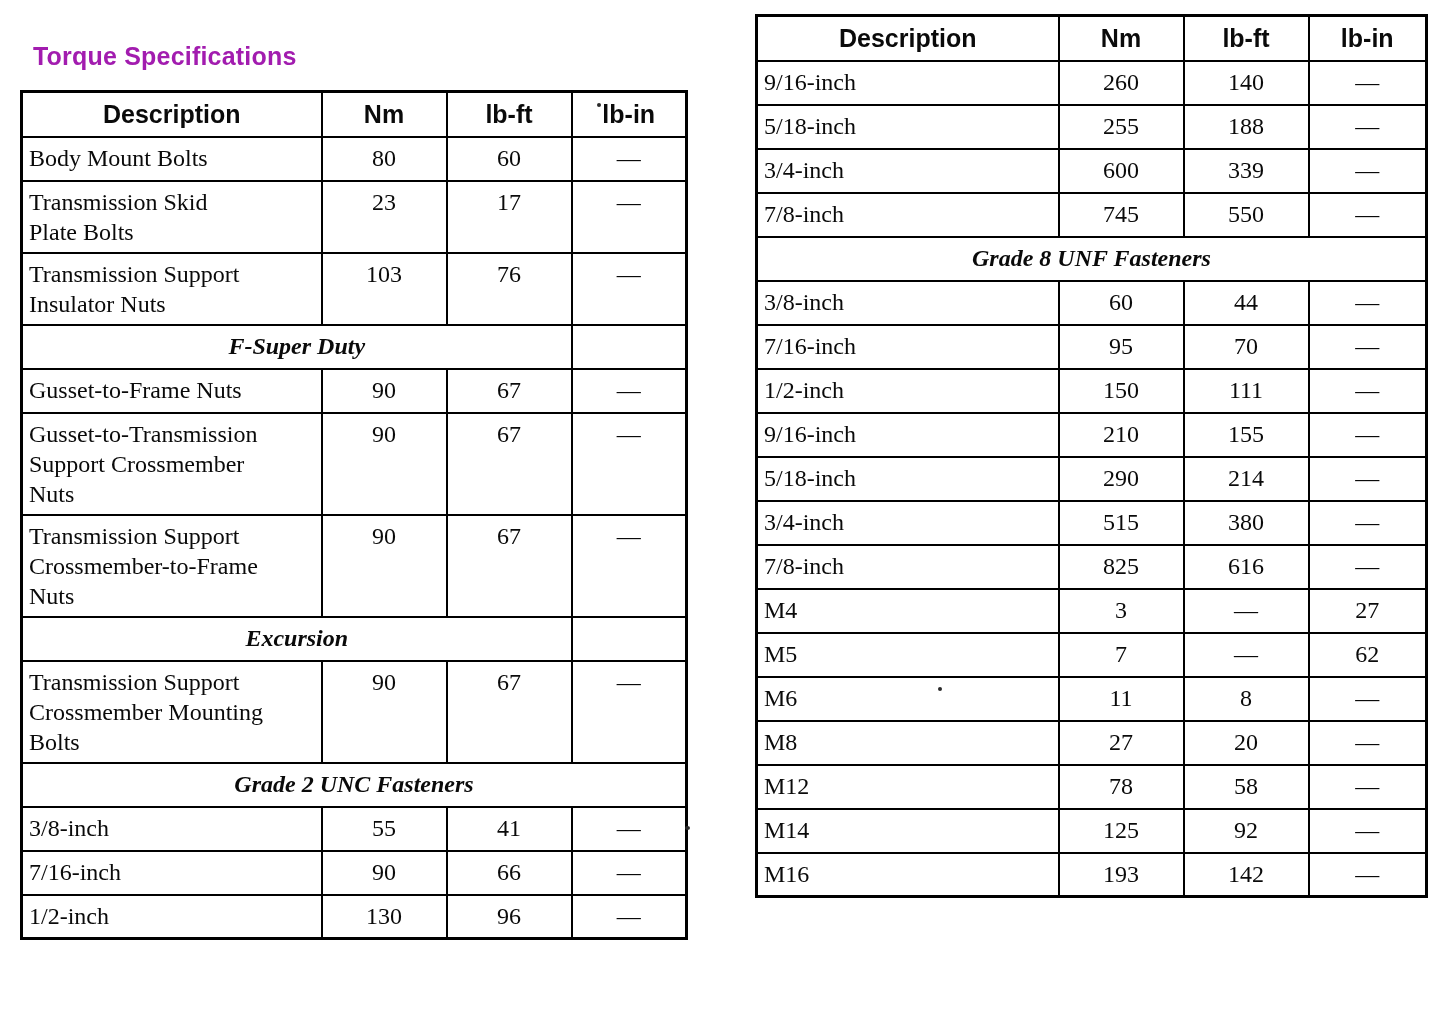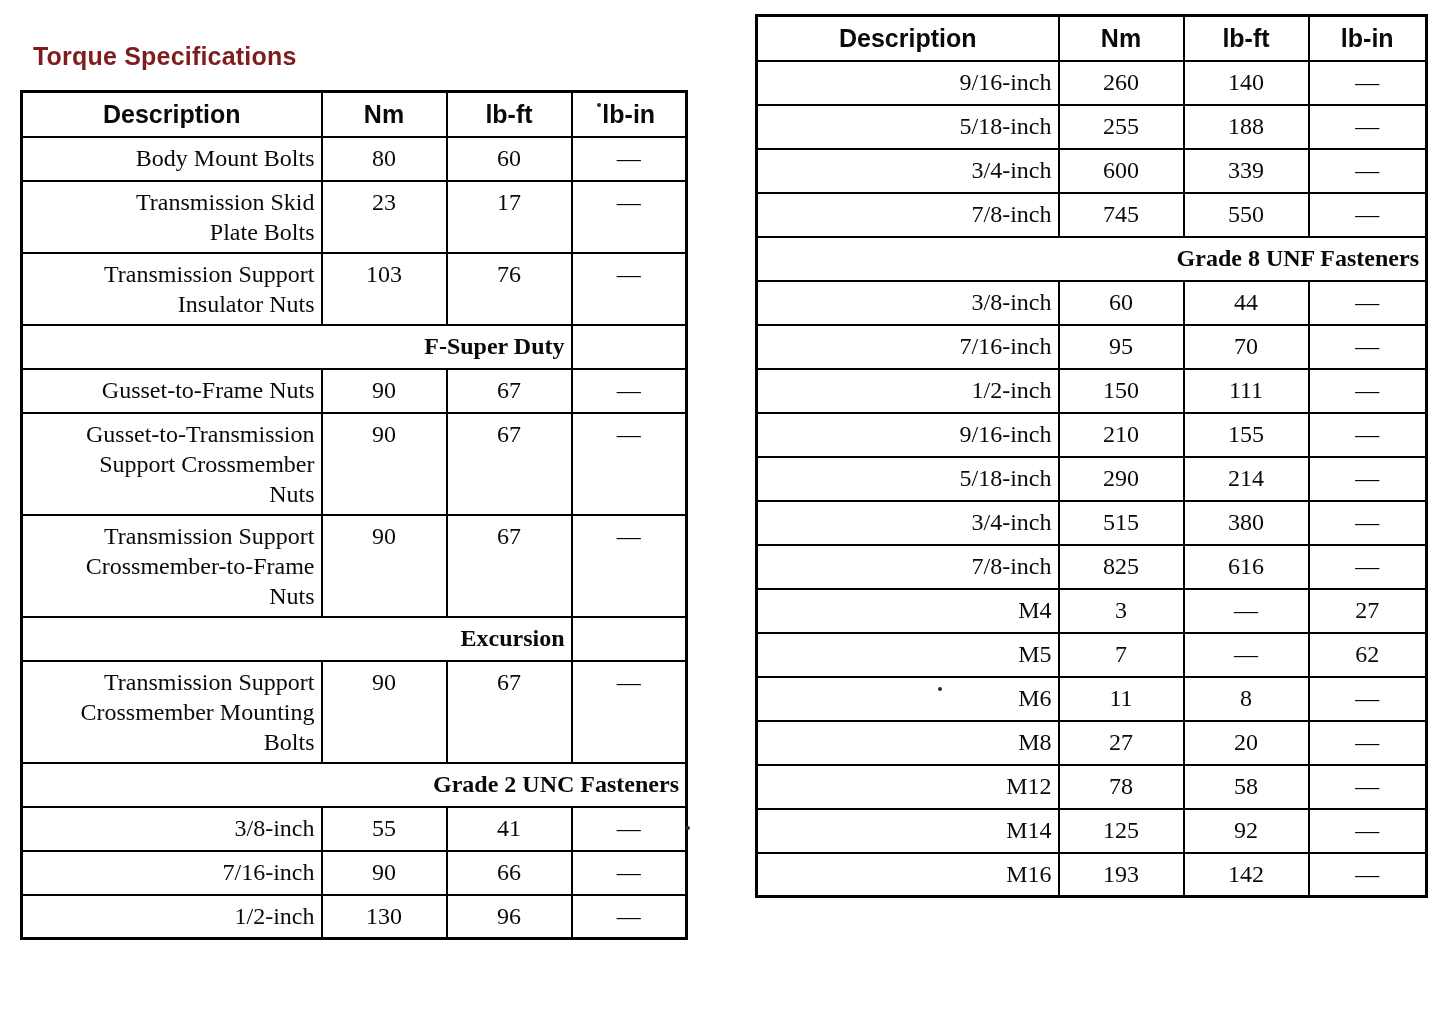--- a/index.html
+++ b/index.html
@@ -18,21 +18,21 @@
   }
 
   
   .left-block { position: absolute; left: 20px; top: 42px; width: 668px; }
   .doc-title {
     margin: 0 0 0 13px;
     font-family: "Liberation Sans", sans-serif;
     font-weight: bold;
     font-size: 25px;
     letter-spacing: 0.2px;
-    color: #7f1d1d;
+    color: #a21caf;
   }
   .left-block table { margin-top: 19px; }
 
   
   .right-block { position: absolute; left: 755px; top: 14px; width: 673px; }
 
   
   table.spec {
     border-collapse: collapse;
     table-layout: fixed;
@@ -53,31 +53,32 @@
     padding: 2px 4px;
   }
   table.spec tbody tr { height: 44px; }
   table.spec td {
     font-size: 24px;
     line-height: 30px;
     vertical-align: top;
     padding: 5px 6px;
   }
   td.desc-cell {
-    text-align: right;
+    text-align: left;
     padding-left: 9px;
     white-space: pre-line;
   }
   td.num-cell { text-align: center; }
   td.section-cell {
     font-weight: bold;
     font-size: 25px;
-    text-align: right;
+    text-align: center;
     padding-left: 9px;
     vertical-align: middle;
+    font-style: italic;
   }
   td.empty-cell { }
 
   
   .artifact-dot {
     position: absolute;
     background: #2a2a2a;
     border-radius: 50%;
   }
   .dot-a { left: 597px; top: 103px; width: 4px; height: 4px; }

